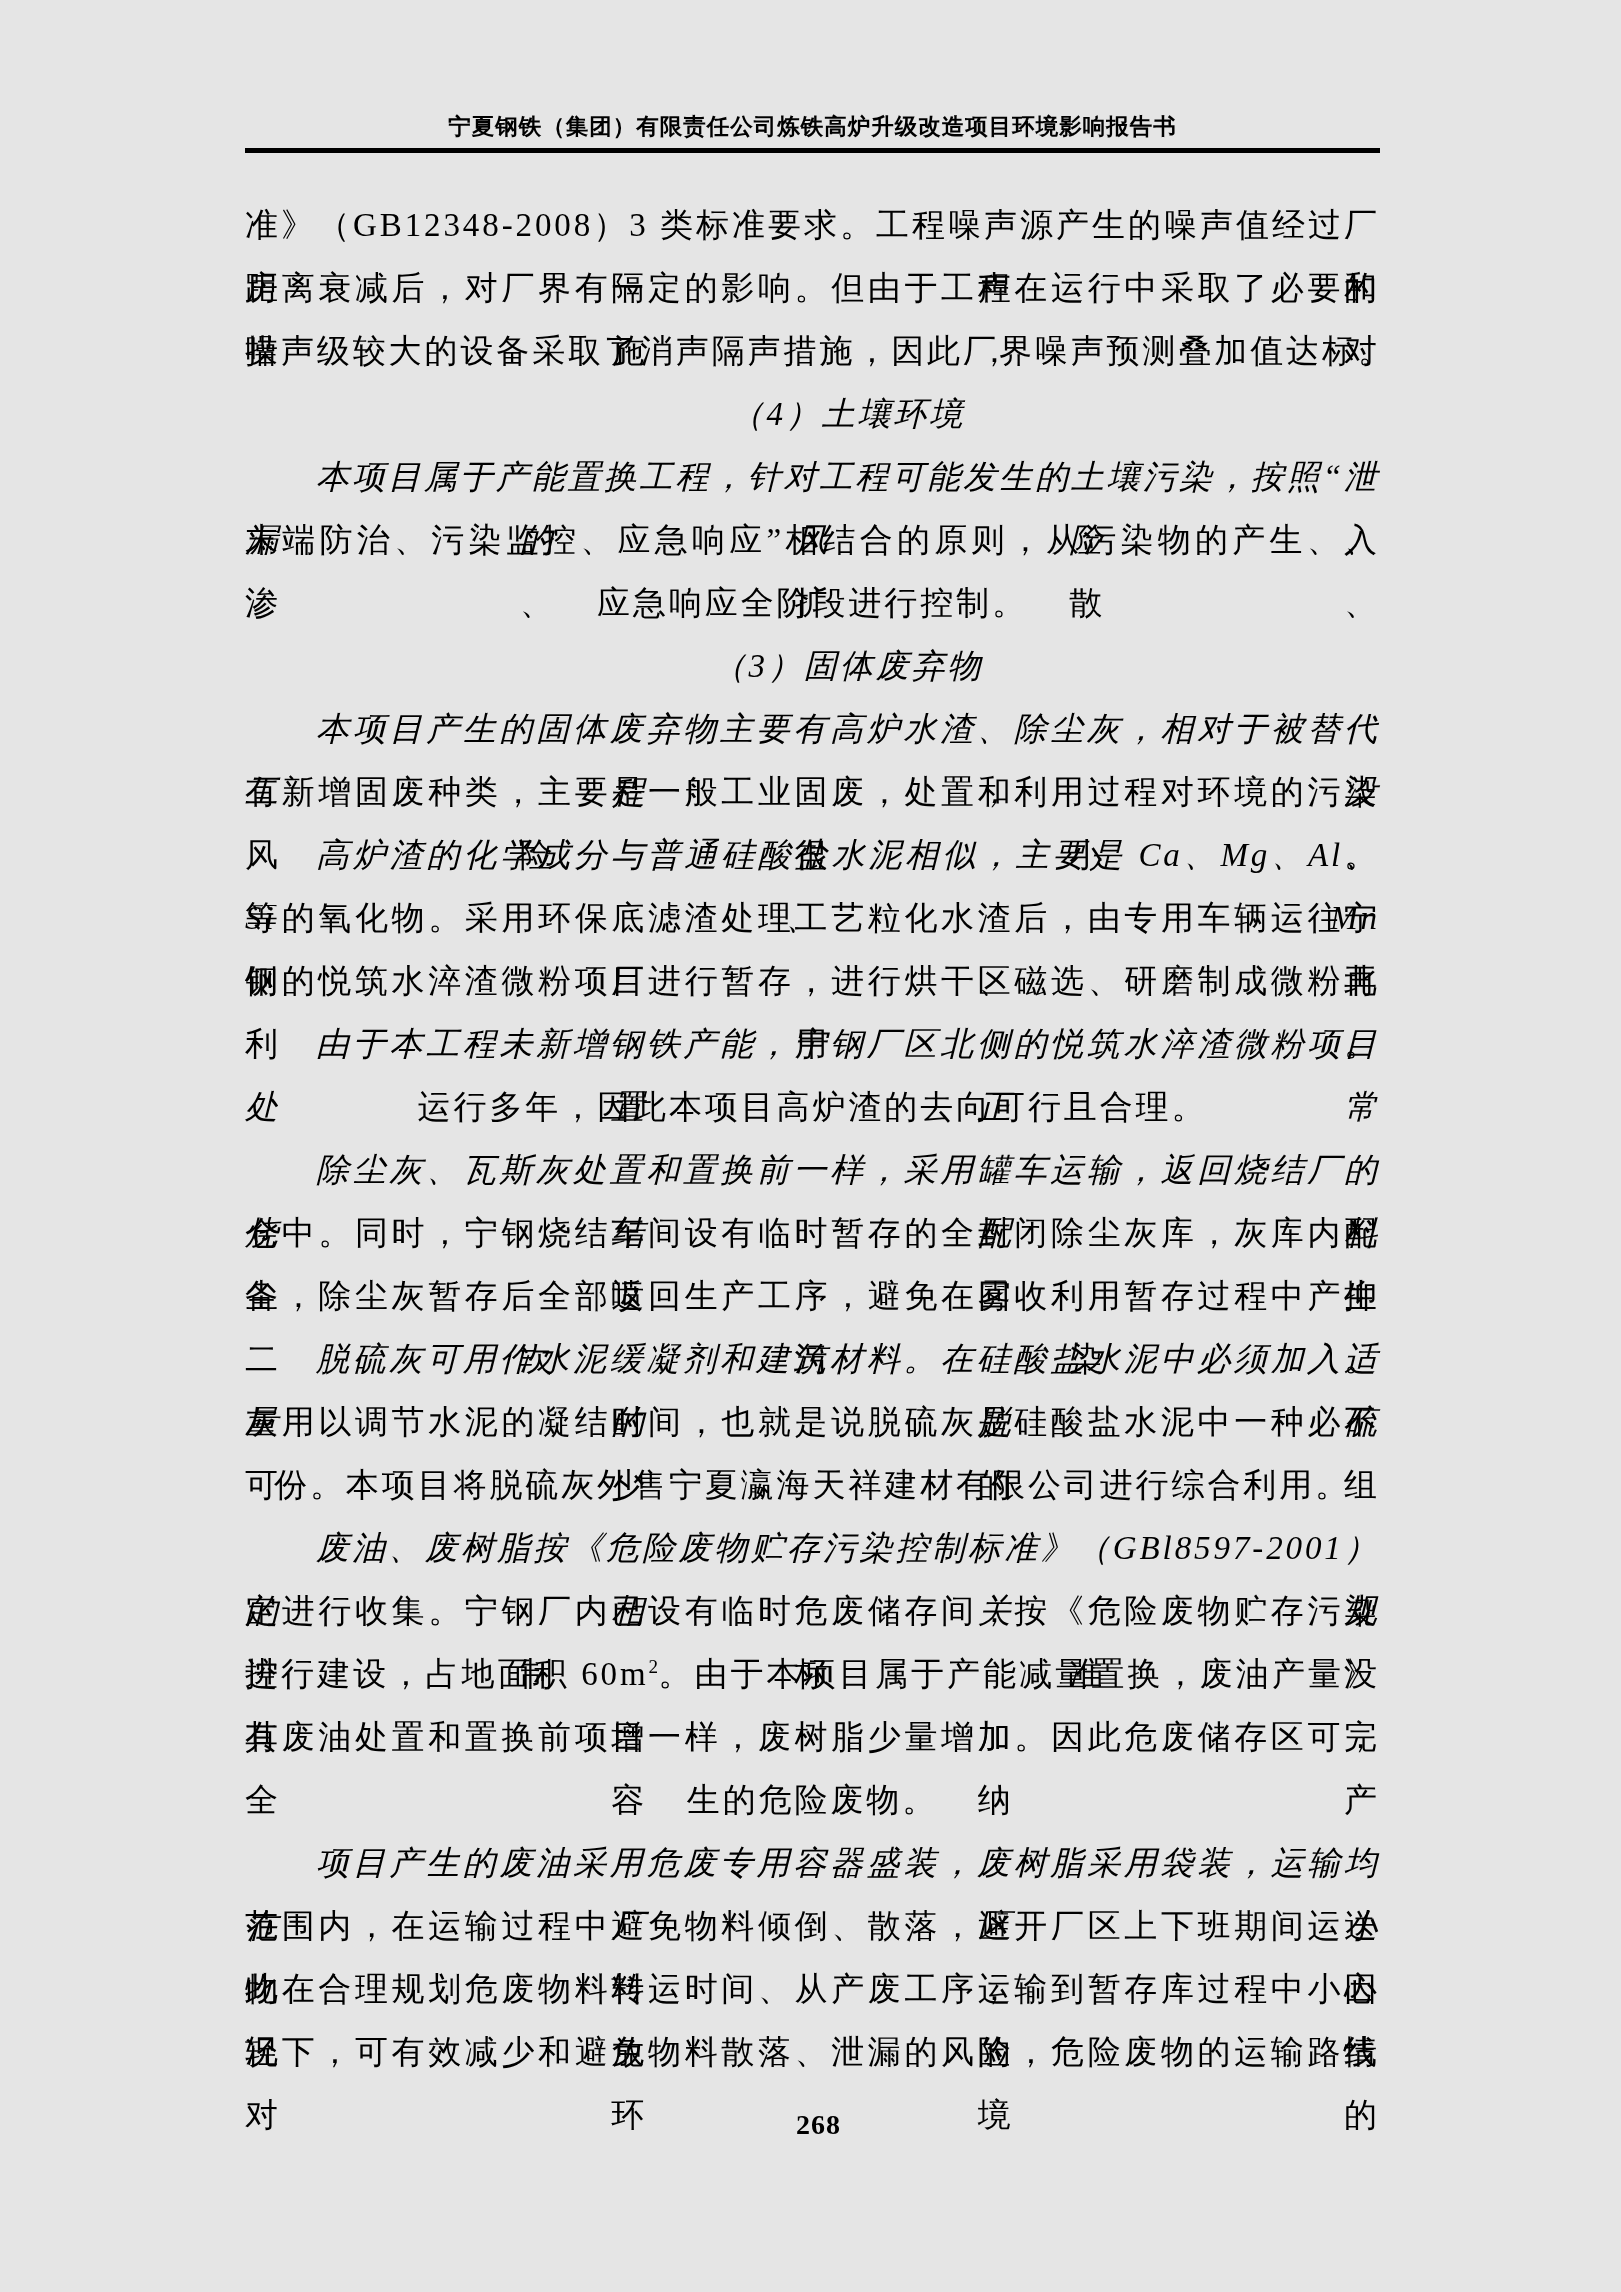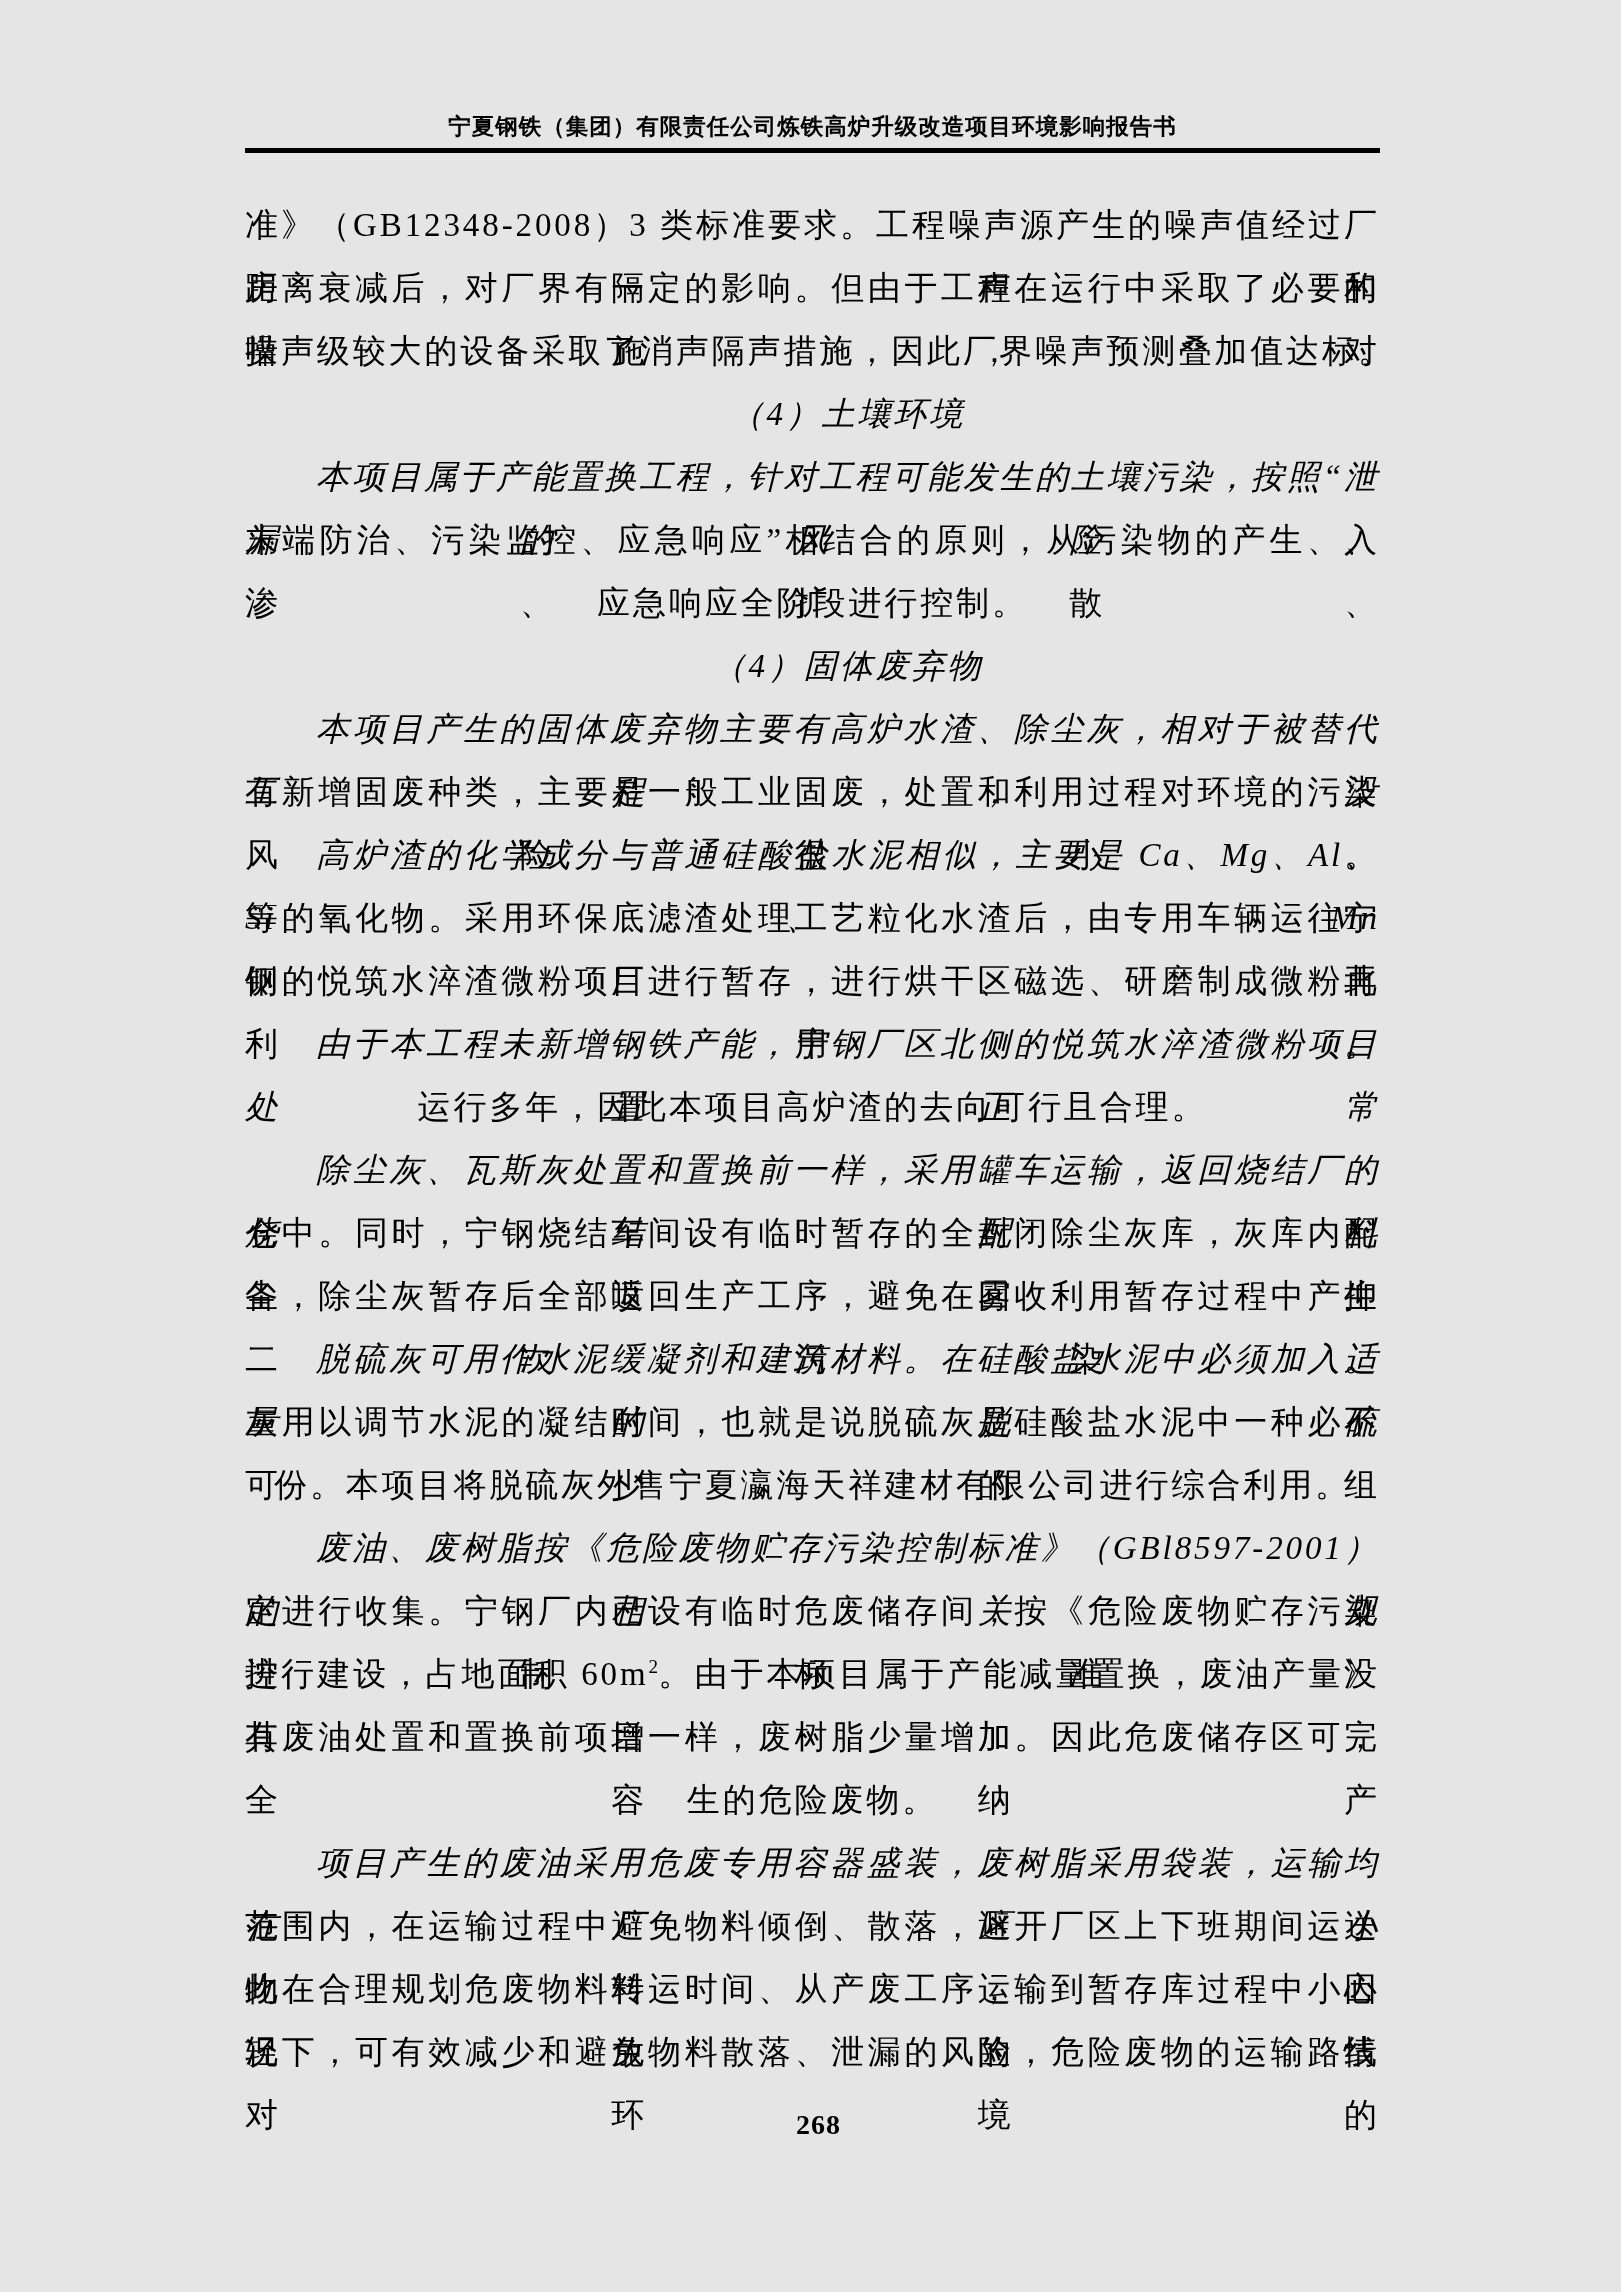--- a/index.html
+++ b/index.html
@@ -93,21 +93,21 @@
   </div>
 
   <div class="doc-body">
     <div class="line fill">准》（GB12348-2008）3 类标准要求。工程噪声源产生的噪声值经过厂房隔声和</div>
     <div class="line fill">距离衰减后，对厂界有一定的影响。但由于工程在运行中采取了必要的措施，对</div>
     <div class="line">噪声级较大的设备采取了消声隔声措施，因此厂界噪声预测叠加值达标。</div>
     <div class="line indent">（4）土壤环境</div>
     <div class="line fill indent">本项目属于产能置换工程，针对工程可能发生的土壤污染，按照“泄漏的风险、</div>
     <div class="line fill">末端防治、污染监控、应急响应”相结合的原则，从污染物的产生、入渗、扩散、</div>
     <div class="line">应急响应全阶段进行控制。</div>
-    <div class="line indent">（4）固体废弃物</div>
+    <div class="line indent">（3）固体废弃物</div>
     <div class="line fill indent">本项目产生的固体废弃物主要有高炉水渣、除尘灰，相对于被替代工程，没</div>
     <div class="line fill">有新增固废种类，主要是一般工业固废，处置和利用过程对环境的污染风险很小。</div>
     <div class="line fill indent">高炉渣的化学成分与普通硅酸盐水泥相似，主要是 Ca、Mg、Al、Si、Mn</div>
     <div class="line fill">等的氧化物。采用环保底滤渣处理工艺粒化水渣后，由专用车辆运往宁钢厂区北</div>
     <div class="line fill">侧的悦筑水淬渣微粉项目进行暂存，进行烘干、磁选、研磨制成微粉再利用。</div>
     <div class="line fill indent">由于本工程未新增钢铁产能，宁钢厂区北侧的悦筑水淬渣微粉项目处置正常</div>
     <div class="line">运行多年，因此本项目高炉渣的去向可行且合理。</div>
     <div class="line fill indent">除尘灰、瓦斯灰处置和置换前一样，采用罐车运输，返回烧结厂的烧结配料</div>
     <div class="line fill">仓中。同时，宁钢烧结车间设有临时暂存的全封闭除尘灰库，灰库内配备喷雾抑</div>
     <div class="line fill">尘，除尘灰暂存后全部返回生产工序，避免在回收利用暂存过程中产生二次污染。</div>

